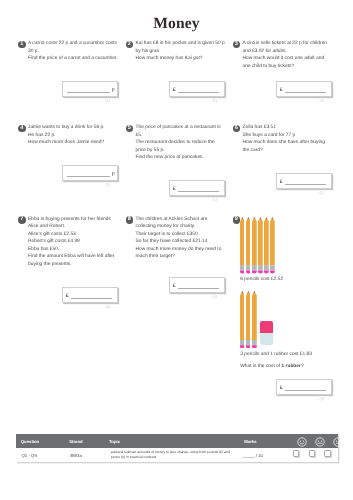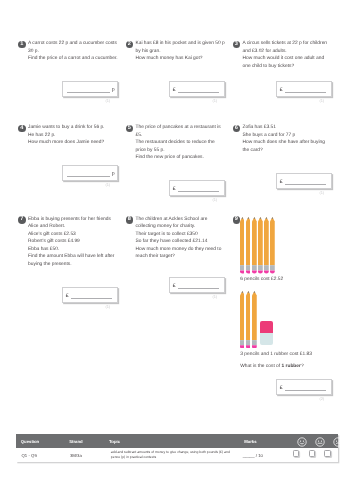--- a/index.html
+++ b/index.html
@@ -51,20 +51,21 @@
   .faces svg{display:block;}
   .chk{width:6.4px;height:6.4px;border:0.7px solid #a5a5a8;border-radius:1.3px;background:#fff;
        box-shadow:1.1px 1.1px 0 0 rgba(175,175,177,.55);box-sizing:border-box;}
   .chkrow{display:flex;align-items:center;}
   .cgap{width:8.1px;}
 </style>
 </head>
 <body>
 
 <div class="page">
+  <div class="title">Money</div>
 
   <div id="qzone">
       <div class="qcell" style="left: 18px; top: 40px;">
         <div class="qhead">
           <span class="badge">1</span>
           <div class="qtext">
             <p>A carrot costs 22 p and a cucumber costs</p>
             <p>30 p.</p>
             <p class="ind">Find the price of a carrot and a cucumber.</p>
           </div>

